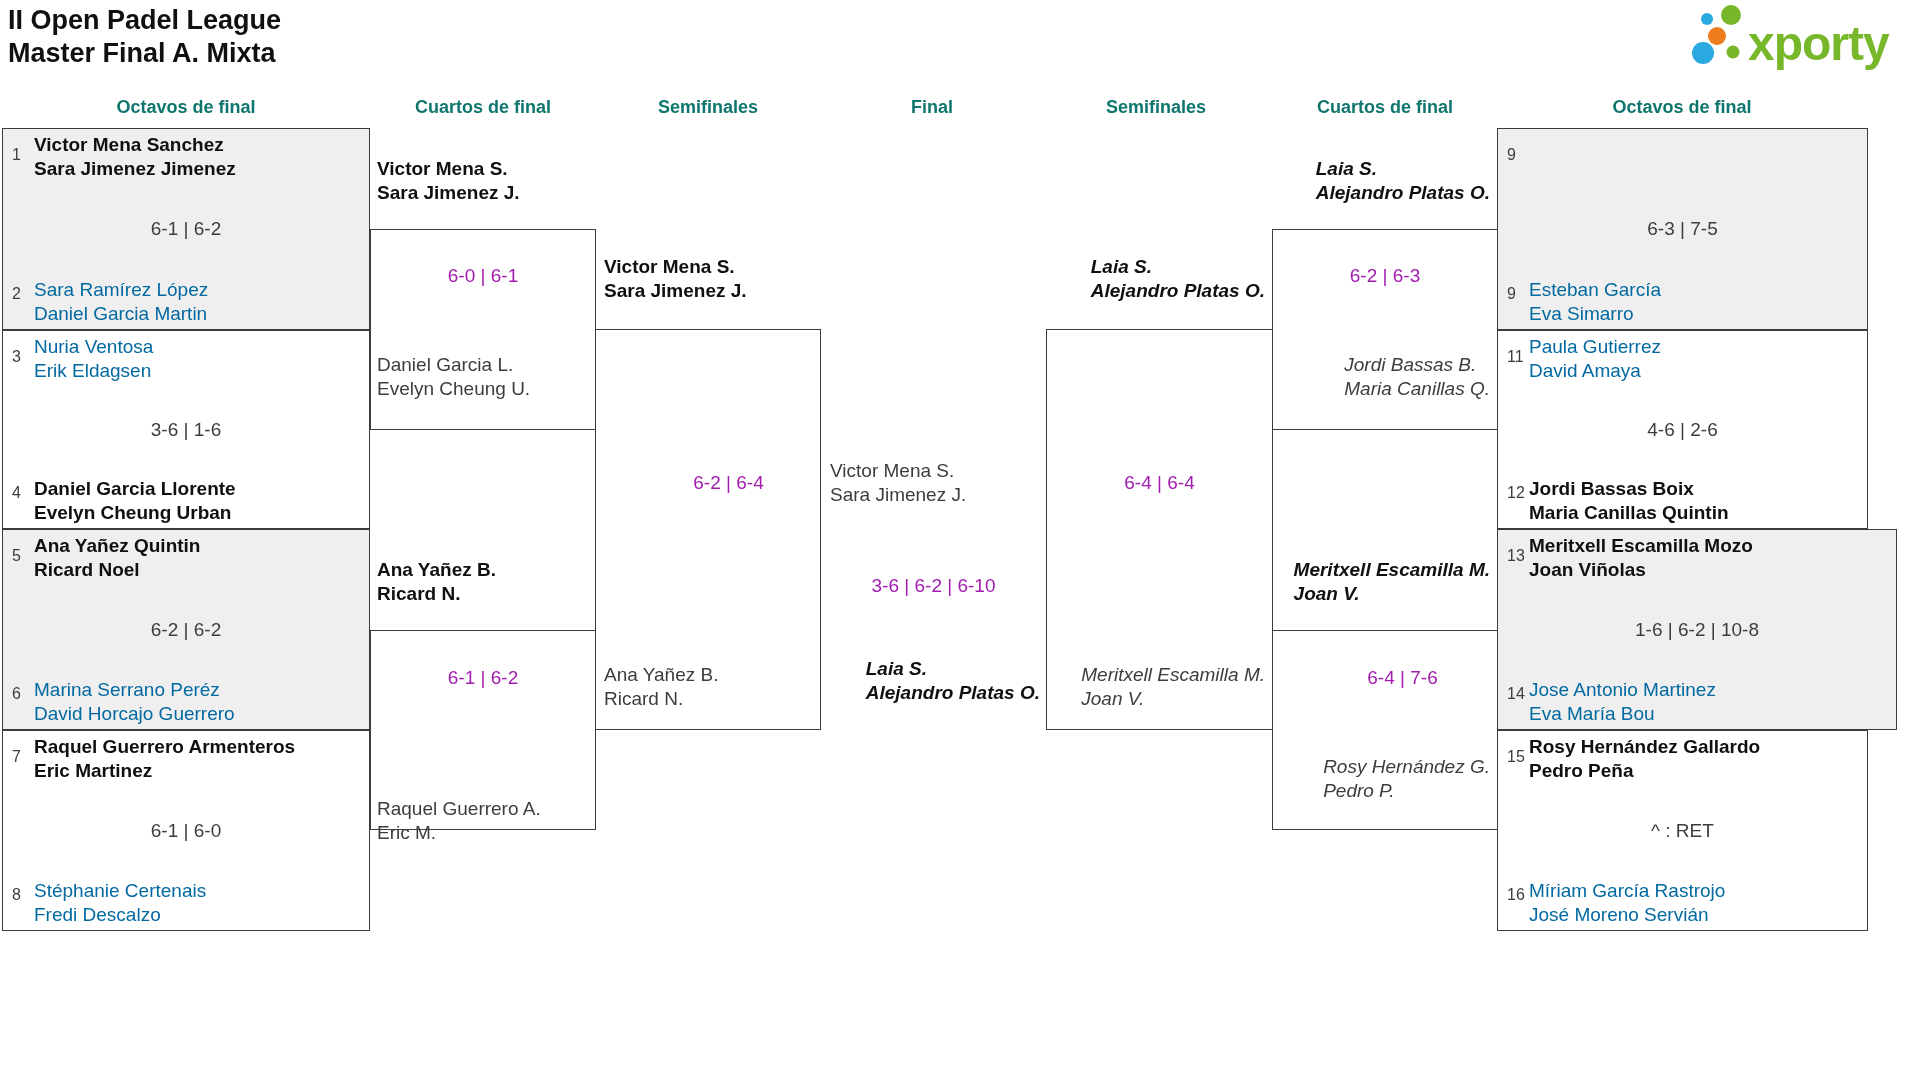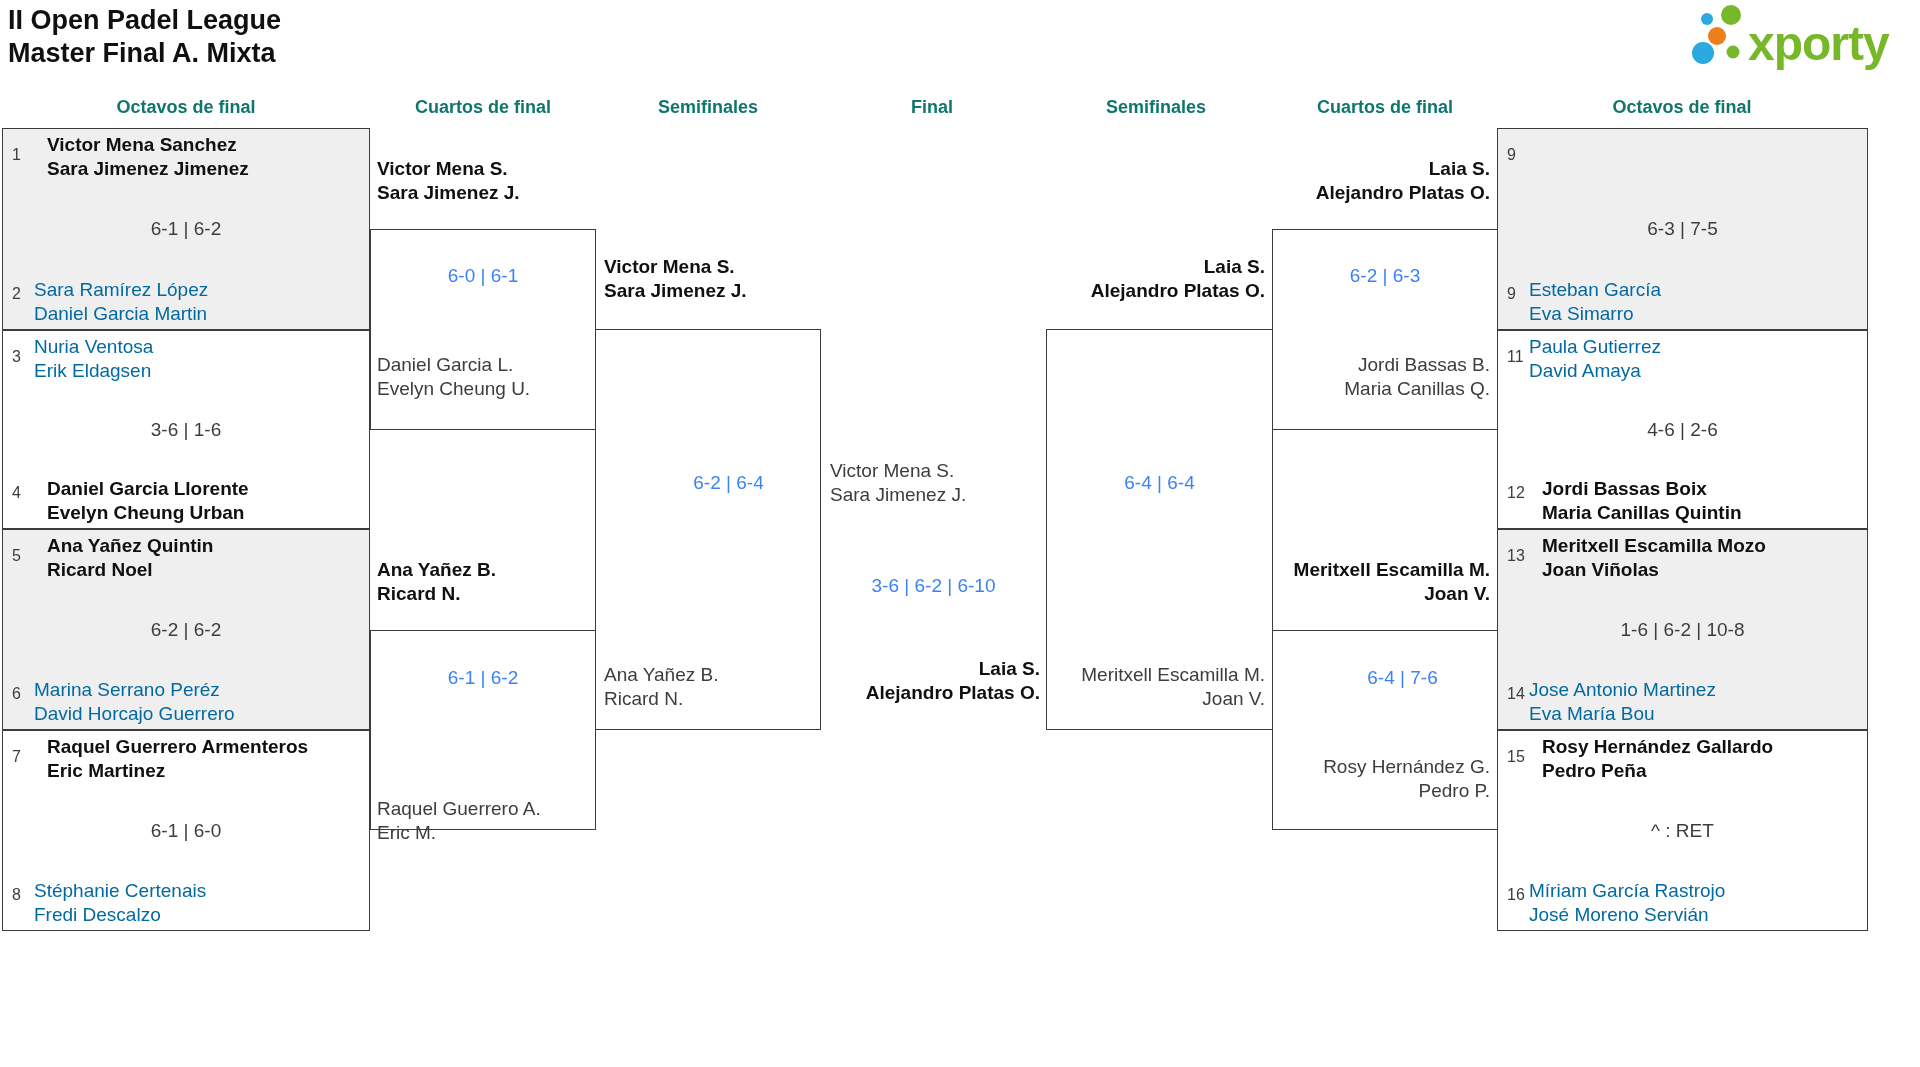--- a/index.html
+++ b/index.html
@@ -8,28 +8,28 @@
 
   .title{position:absolute;left:8px;top:4px;font-size:27px;line-height:33px;font-weight:700;color:#101010;}
 
   .hdr{position:absolute;top:97px;font-size:18px;font-weight:700;color:#0f766e;transform:translateX(-50%);white-space:nowrap;}
 
   .box{position:absolute;border:1px solid #3c3c3c;box-sizing:border-box;background:#fff;}
   .box.grey{background:#efefef;}
   .rbox{position:absolute;border:1px solid #3c3c3c;box-sizing:border-box;background:transparent;}
 
   .team{position:absolute;font-size:19px;line-height:23.5px;color:#0369a1;white-space:nowrap;}
-  .team.bold{font-weight:700;color:#101010;margin-left:13px;}
+  .team.bold{font-weight:700;color:#101010;}
   .seed{position:absolute;font-size:16px;color:#3d3d3d;}
   .mscore{position:absolute;left:0;right:0;top:50%;transform:translateY(-50%);text-align:center;font-size:19px;color:#3d3d3d;white-space:nowrap;}
 
   .lbl{position:absolute;font-size:19px;line-height:23.5px;color:#3d3d3d;white-space:nowrap;}
   .lbl.bold{font-weight:700;color:#101010;}
-  .lbl.ra{text-align:right;}
-  .pscore{position:absolute;text-align:center;font-size:19px;color:#3b82f6;white-space:nowrap;}
+  .lbl.ra{font-style:italic;}
+  .pscore{position:absolute;text-align:center;font-size:19px;color:#a21caf;white-space:nowrap;}
 
   .t-top{left:31px;top:4px;}
   .t-bot{left:31px;bottom:4px;}
   .s-top{left:9px;top:17px;}
   .s-bot{left:9px;bottom:26px;}
 
   .logo{position:absolute;left:1678px;top:2px;width:238px;height:74px;}
 </style>
 </head>
 <body>
@@ -133,21 +133,21 @@
         <div>David Amaya</div>
     </div>
     <div class="mscore">4-6 | 2-6</div>
     <div class="seed s-bot">12</div>
     <div class="team t-bot bold">
       <div>Jordi Bassas Boix</div>
         <div>Maria Canillas Quintin</div>
     </div>
   </div>
 
-  <div class="box grey" style="left:1497px;top:529px;width:371px;height:201px">
+  <div class="box grey" style="left:1497px;top:529px;width:400px;height:201px">
     <div class="seed s-top">13</div>
     <div class="team t-top bold">
       <div>Meritxell Escamilla Mozo</div>
         <div>Joan Viñolas</div>
     </div>
     <div class="mscore">1-6 | 6-2 | 10-8</div>
     <div class="seed s-bot">14</div>
     <div class="team t-bot">
       <div>Jose Antonio Martinez</div>
         <div>Eva María Bou</div>

